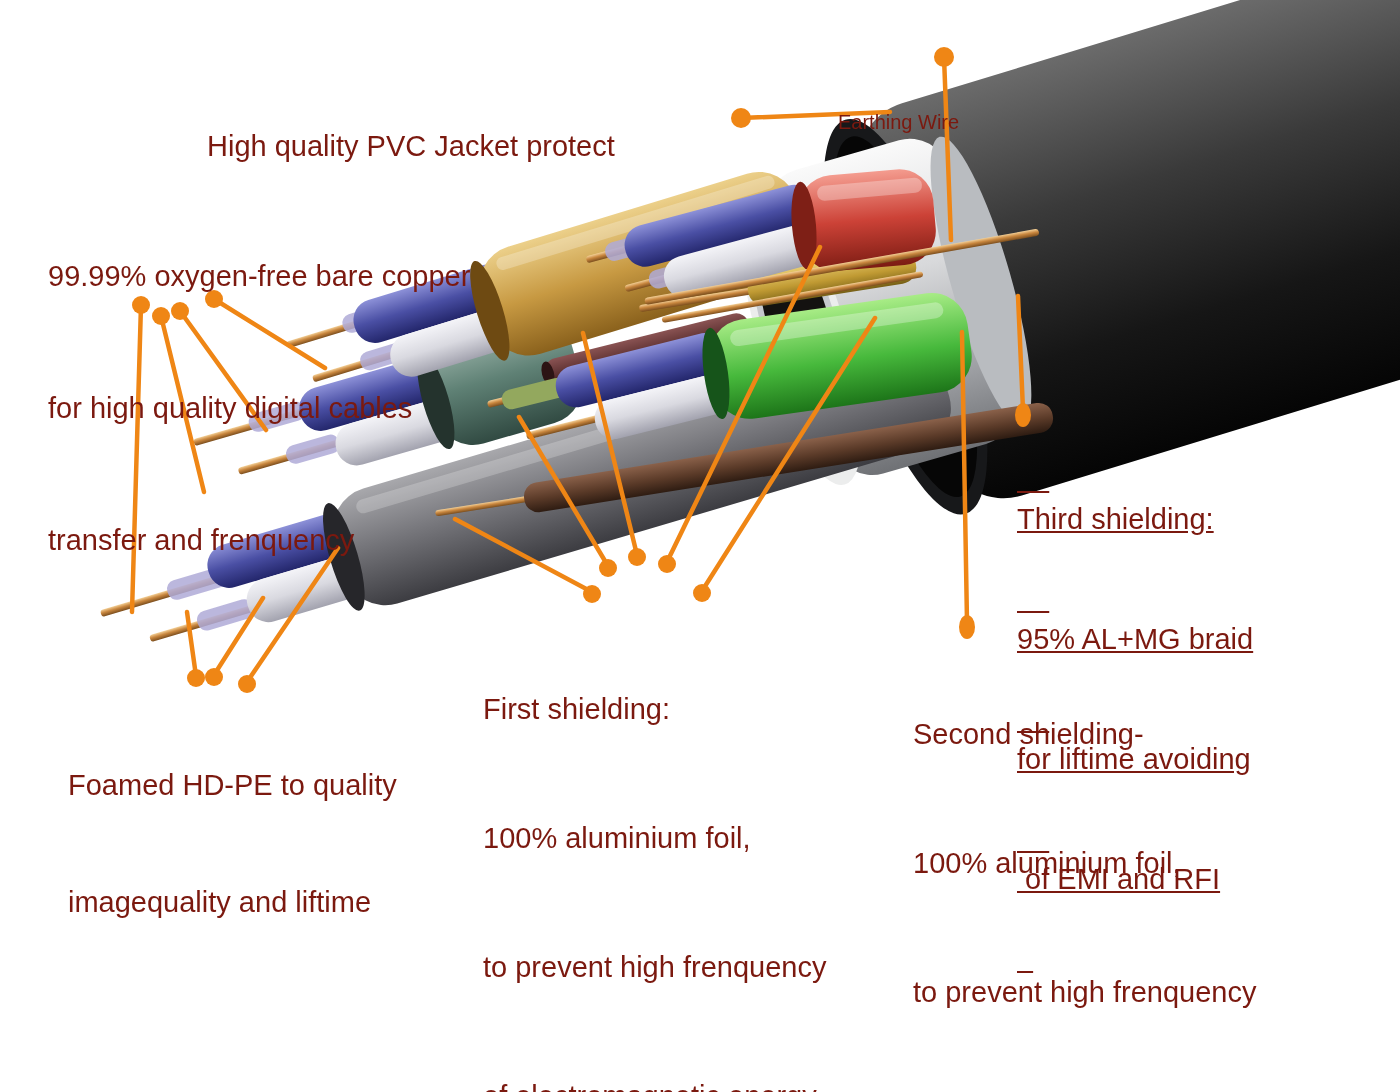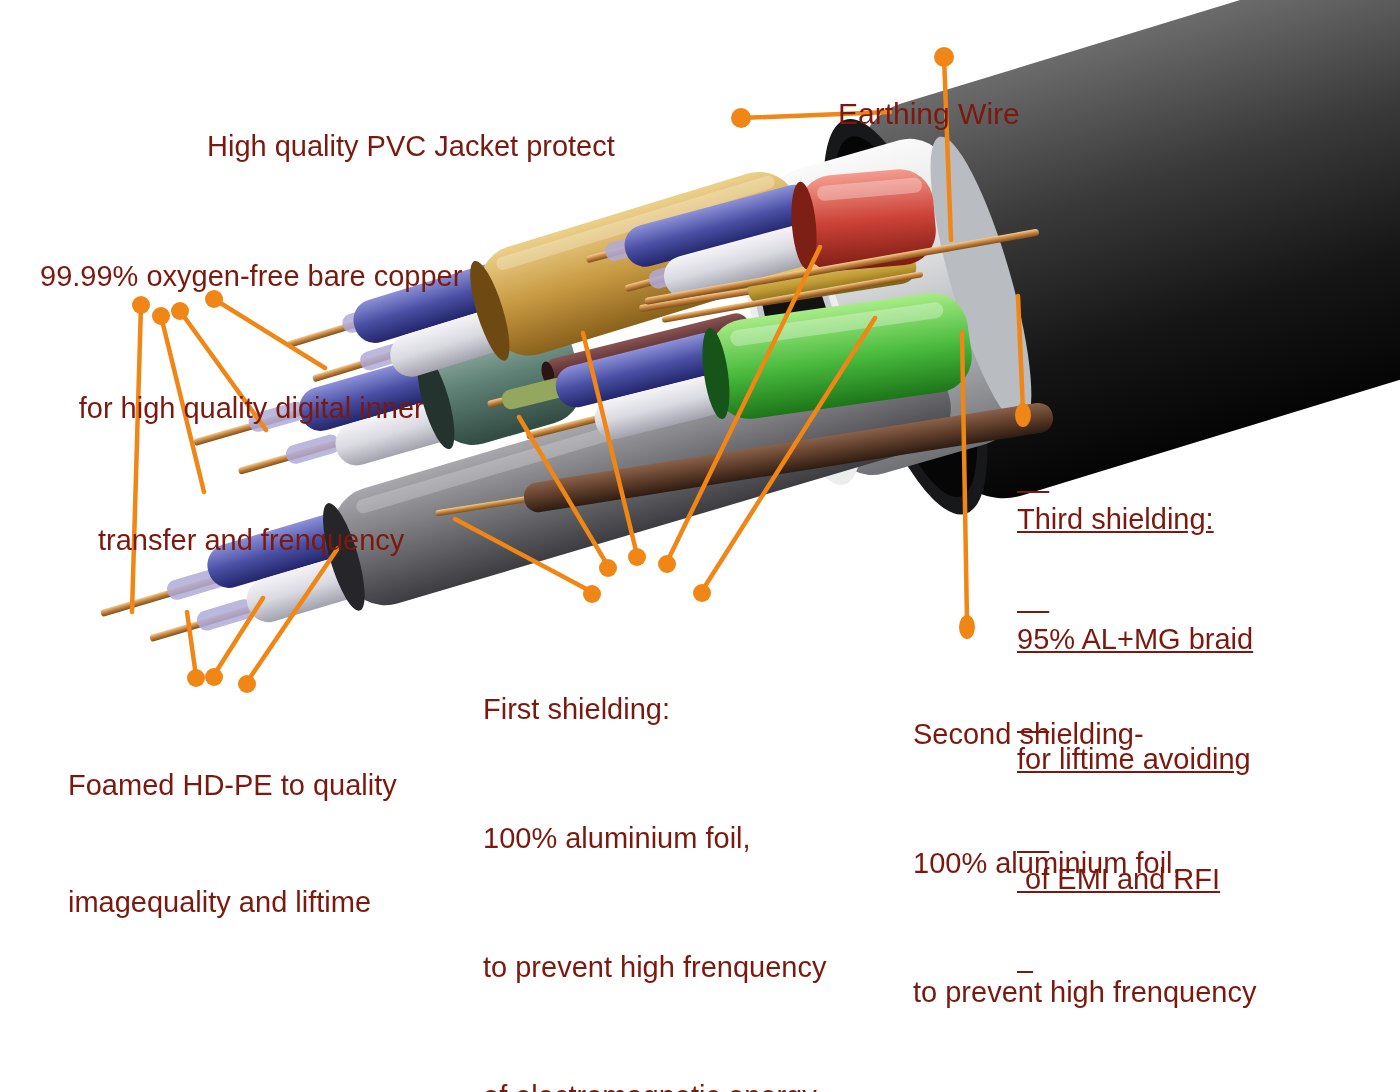--- a/index.html
+++ b/index.html
@@ -3,22 +3,22 @@
 <meta charset="utf-8">
 <style>
   html,body{margin:0;padding:0;background:#fff;}
   #stage{position:relative;width:1400px;height:1092px;background:#fff;overflow:hidden;
          font-family:"Liberation Sans", sans-serif;}
   #cable-art{position:absolute;left:0;top:0;}
   .lbl{position:absolute;color:#7b190f;font-size:29px;line-height:44px;white-space:pre;
        font-family:"Liberation Sans", sans-serif;}
   .lbl div{white-space:pre;}
   #lbl-pvc{left:207px;top:36px;}
-  #lbl-earthing{left:838px;top:4px;font-size:30px;}
-  #lbl-copper{left:40px;top:166px;text-align:center;}
+  #lbl-earthing{left:838px;top:12px;font-size:20px;}
+  #lbl-copper{left:48px;top:166px;}
   #lbl-third{left:1017px;top:419px;line-height:40px;text-decoration:underline;}
   #lbl-insulation{left:68px;top:688px;line-height:39px;}
   #lbl-first{left:483px;top:602px;line-height:43px;}
   #lbl-second{left:913px;top:627px;line-height:43px;}
 </style>
 </head>
 <body>
 
 <div id="stage">
 
@@ -234,21 +234,21 @@
   <div class="lbl" id="lbl-pvc">
     <div>High quality PVC Jacket protect</div>
   </div>
 
   <div class="lbl" id="lbl-earthing">
     <div>Earthing Wire</div>
   </div>
 
   <div class="lbl" id="lbl-copper">
     <div>99.99% oxygen-free bare copper</div>
-    <div>for high quality digital inner</div>
+    <div>for high quality digital cables</div>
     <div>transfer and frenquency</div>
   </div>
 
   <div class="lbl" id="lbl-third">
     <div>Third shielding:</div>
     <div>95% AL+MG braid</div>
     <div>for liftime avoiding</div>
     <div> of EMI and RFI</div>
   </div>
 

